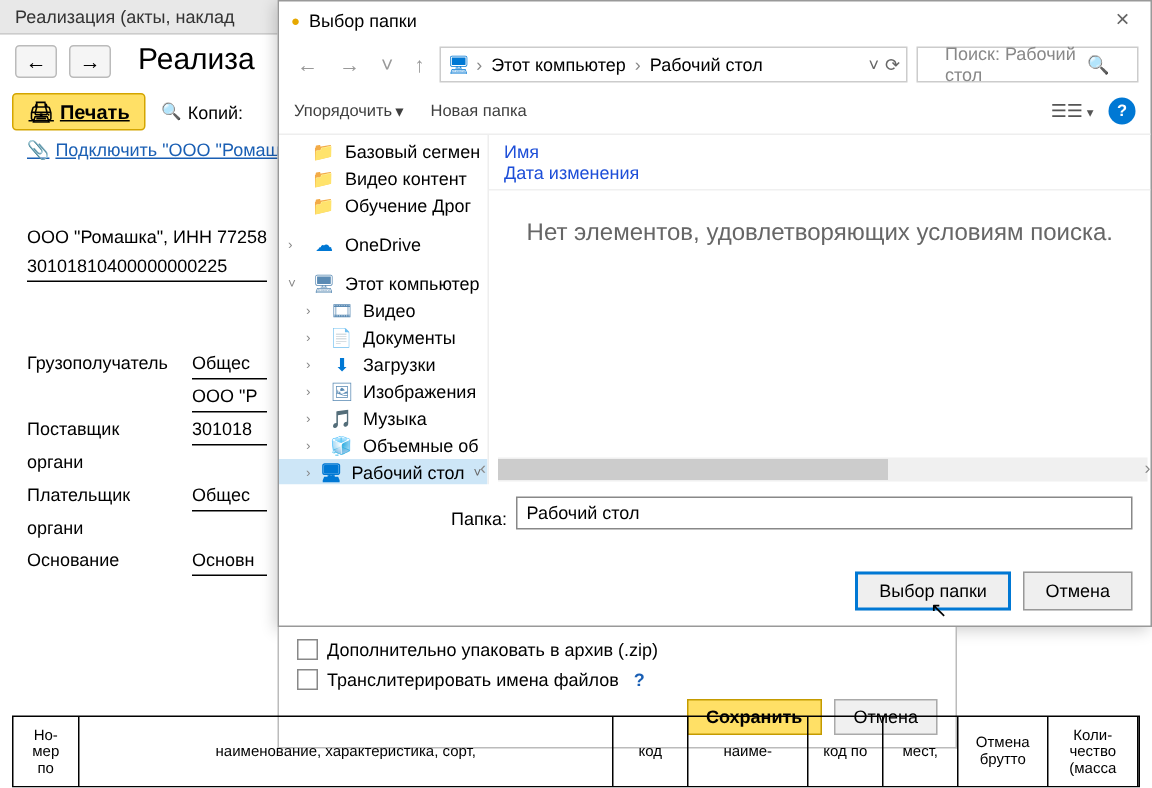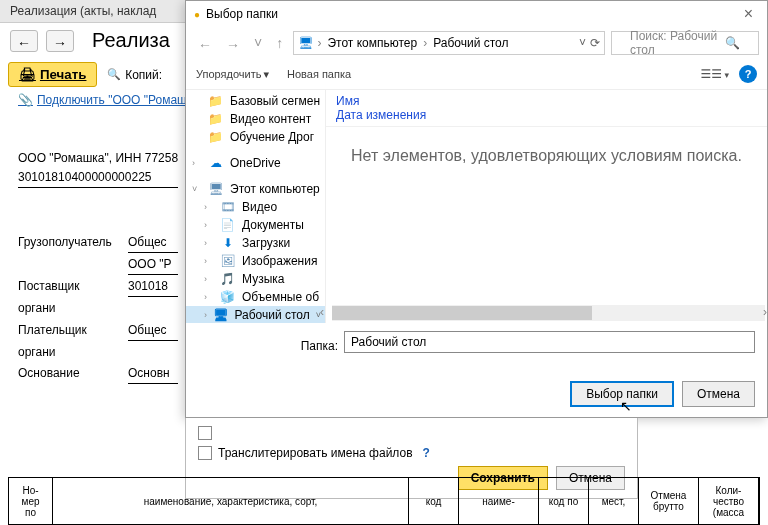--- a/index.html
+++ b/index.html
@@ -275,20 +275,21 @@
       <button class="dlg-btn">Отмена</button>
     </div>
   </div>
 </div>
 
 <span class="cursor">↖</span>
 
 <div class="lower-panel">
   <div class="chk-row">
       <span class="chk"></span>
+      <span>Дополнительно упаковать в архив (.zip)</span>
     </div>
   <div class="chk-row">
       <span class="chk"></span>
       <span>Транслитерировать имена файлов</span>
       <span class="q">?</span>
     </div>
   <div class="lower-btns">
     <button class="btn-save">Сохранить</button>
     <button class="btn-cancel2">Отмена</button>
   </div>

